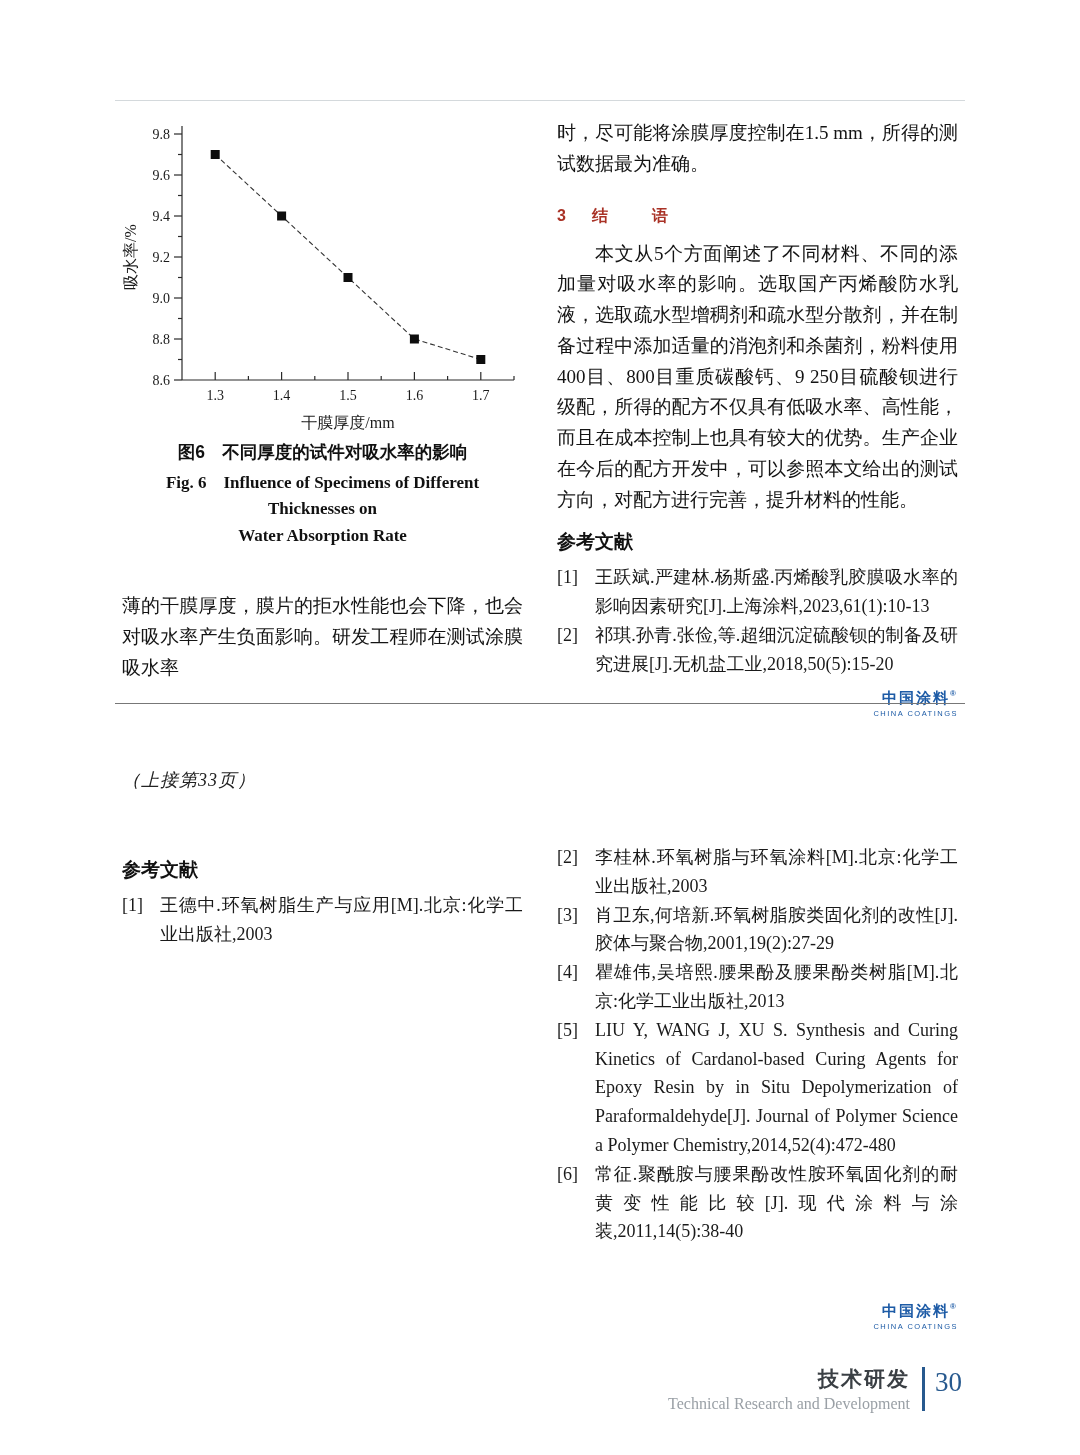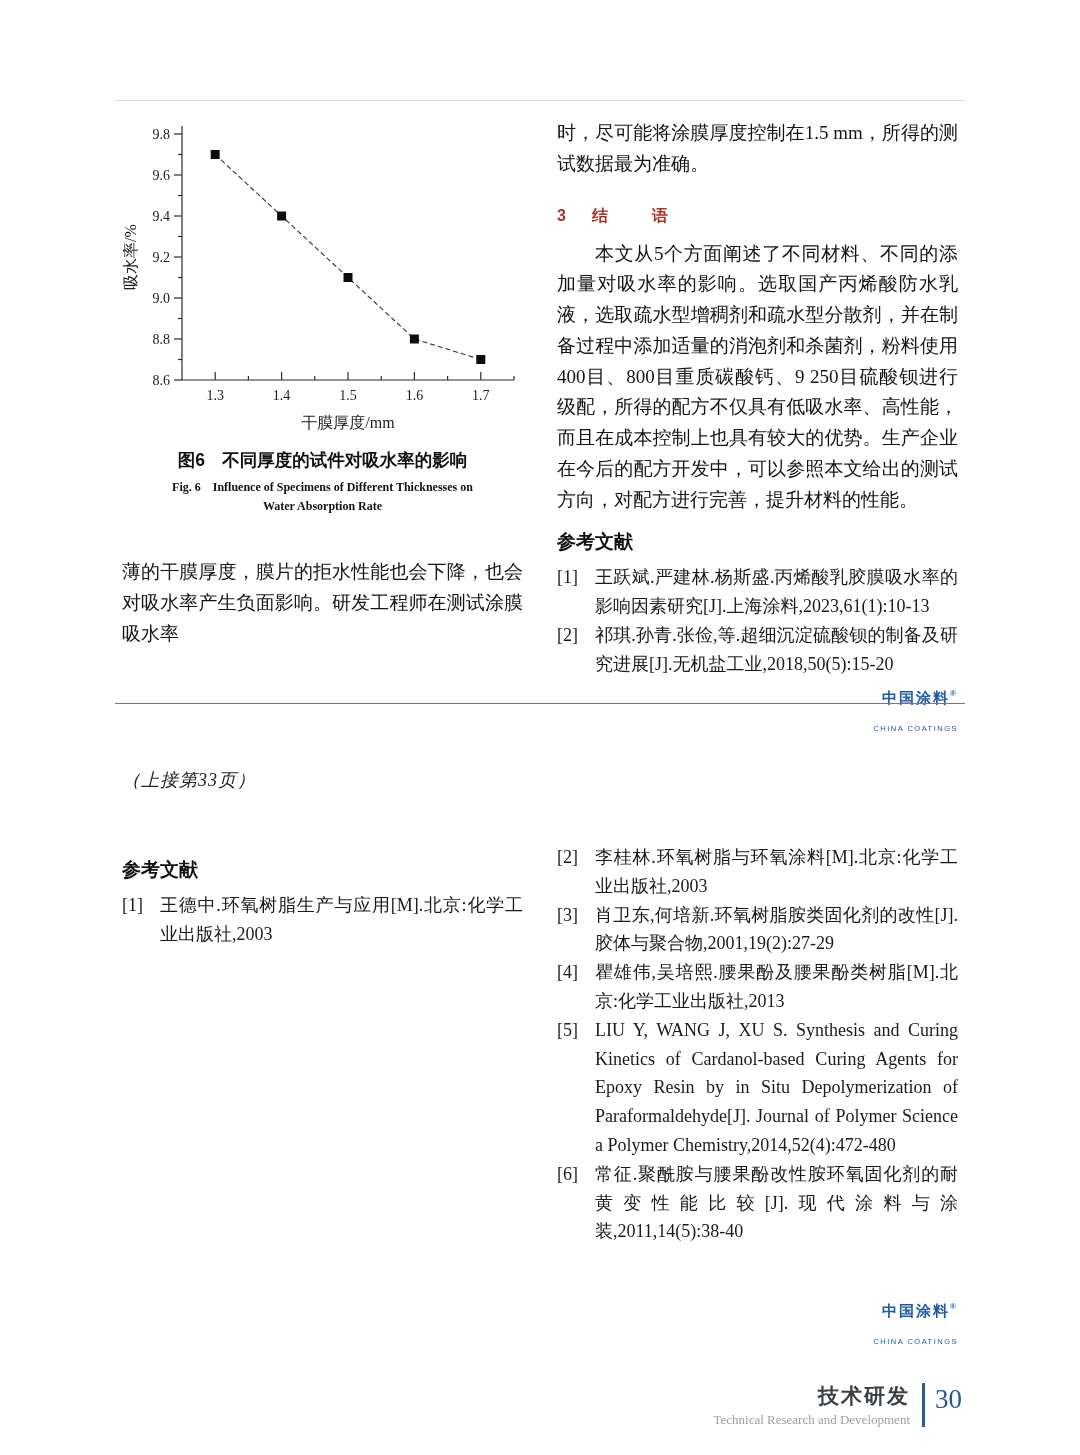--- a/index.html
+++ b/index.html
@@ -37,27 +37,27 @@
   .para.indent { text-indent: 2em; }
 
   
   .chart-wrap { width: 401px; }
   svg text { font-family: "Liberation Serif", "DejaVu Serif", serif; }
   .ax { stroke: #2a2a2a; stroke-width: 1.2; }
   .tick-label { font-size: 14px; fill: #1a1a1a; }
   .axis-label { font-size: 16px; fill: #1a1a1a; }
 
   .fig-caption-cn {
-    margin-top: 8px; text-align: center; font-weight: bold;
+    text-align: center; font-weight: bold;
     font-family: "Liberation Sans", "DejaVu Sans", sans-serif;
     font-size: 17.5px; color: #111;
   }
   .fig-caption-en {
     margin-top: 6px; text-align: center; font-weight: bold;
-    font-size: 12px; line-height: 1.55; color: #111;
+    font-size: 17px; line-height: 1.55; color: #111;
   }
   .left-top-para { margin-top: 42px; }
 
   
   .sec-heading {
     margin: 26px 0 12px 0;
     font-family: Liberation Sans, sans-serif;
     font-weight: bold; font-size: 16px; color: #a93226;
   }
   .sec-heading .no { margin-right: 26px; }
@@ -71,45 +71,45 @@
   }
   .ref-list { list-style: none; }
   .ref-item { display: flex; font-size: 18px; line-height: 1.6; }
   .ref-item .ref-no { flex: 0 0 38px; }
   .ref-item .ref-text { flex: 1; text-align: justify; text-justify: inter-ideograph; }
 
   
   .logo { text-align: right; font-family: "Liberation Sans", "DejaVu Sans", sans-serif; }
   .logo .cn { font-size: 15px; font-weight: bold; color: #1d5ba6; letter-spacing: 2px; }
   .logo .reg { font-size: 8px; vertical-align: top; color: #1d5ba6; }
-  .logo .en { font-size: 7.5px; color: #1d5ba6; letter-spacing: 1.5px; margin-top: 16px; }
+  .logo .en { font-size: 7.5px; color: #1d5ba6; letter-spacing: 1.5px; margin-top: 1px; }
   .logo.top-right { margin-top: 10px; }
 
   
   .mid-rule {
     position: absolute; top: 703px; left: 115px; right: 115px;
     border: none; border-top: 1.5px solid #777;
   }
   .cont-note {
     position: absolute; top: 768px; left: 122px;
     font-style: italic; font-size: 18px; color: #222; letter-spacing: 1px;
   }
 
   
   .footer {
-    position: absolute; right: 118px; bottom: 27px;
+    position: absolute; right: 118px; bottom: 42px;
     display: flex; align-items: center;
   }
   .footer .sec-block { text-align: right; }
   .footer .sec-cn {
     font-family: "Liberation Sans", "DejaVu Sans", sans-serif;
     font-size: 21px; font-weight: bold; color: #3a3f44; letter-spacing: 2px;
   }
   .footer .sec-en {
-    font-size: 13px; color: #9aa0a6; margin-top: 2px;
+    font-size: 16px; color: #9aa0a6; margin-top: 2px;
   }
   .footer .vbar { width: 3px; height: 44px; background: #27598e; margin: 0 10px 0 12px; }
   .footer .pageno {
     font-size: 27px; color: #27598e; align-self: flex-start; margin-top: 2px;
     font-family: "Liberation Serif", serif;
   }
 </style>
 </head>
 <body>
 

